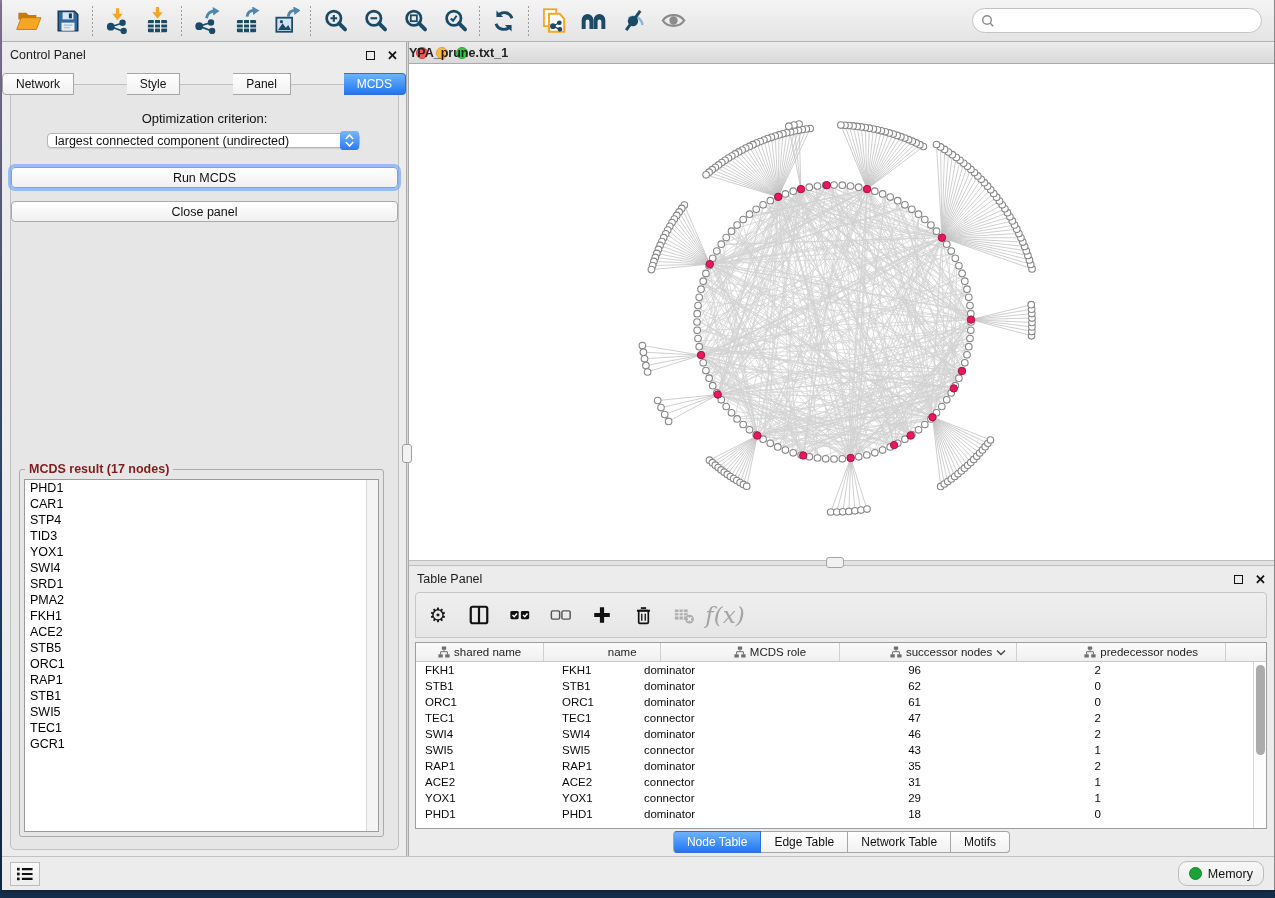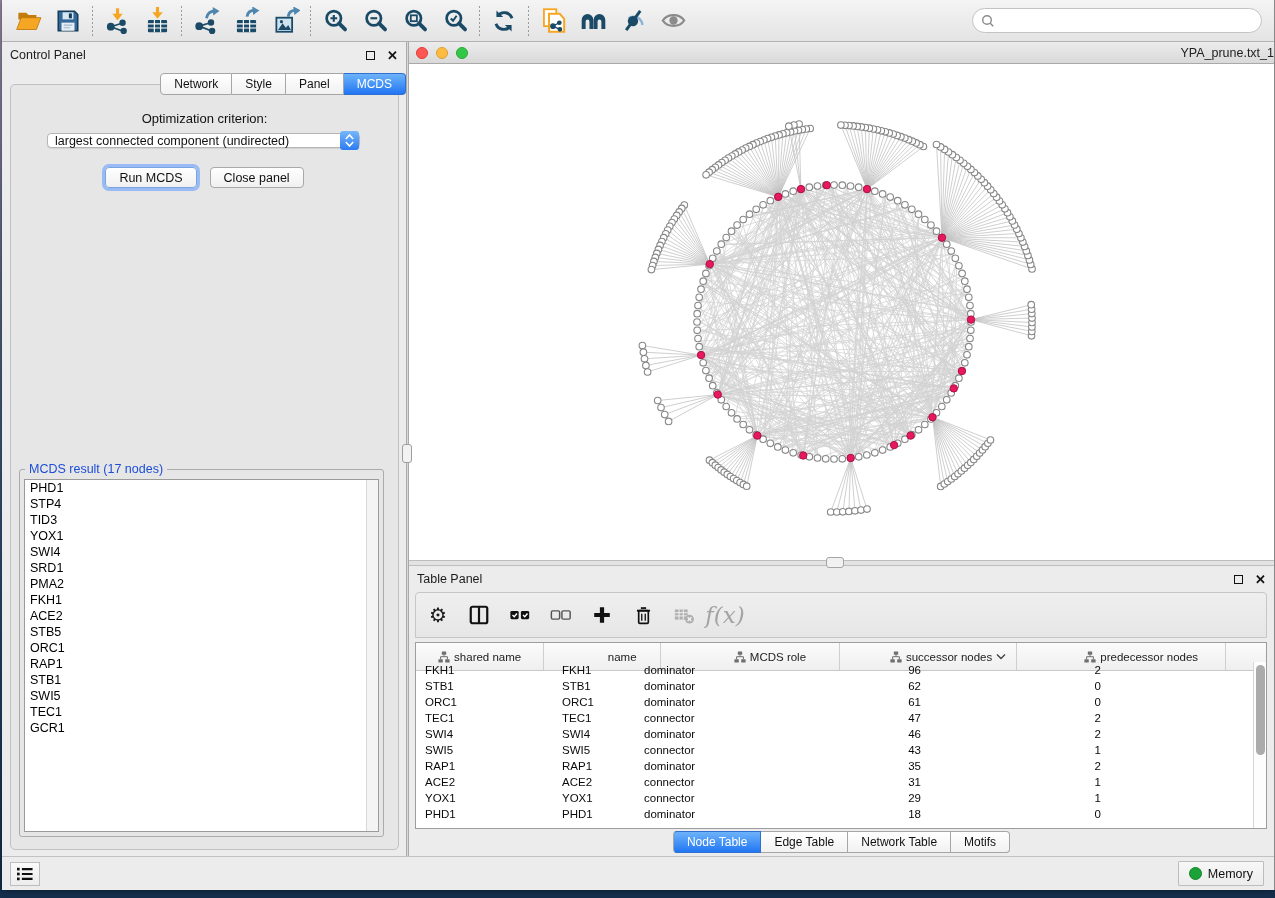--- a/index.html
+++ b/index.html
@@ -23,48 +23,48 @@
   .searchbox input { border:none; outline:none; flex:1; font-size:12px; background:transparent; margin-left:5px;}
 
   
   #control-panel { position:absolute; left:0; top:42px; width:404px; bottom:34px; background:#ececec; }
   .panel-head { position:absolute; top:0; left:0; right:0; height:26px; display:flex; align-items:center; padding:0 8px; }
   .panel-title { font-size:12.5px; color:#1c1c1c; }
   .ph-spacer { flex:1; }
   .float-box { width:9px; height:9px; border:1.6px solid #111; margin-right:12px; cursor:pointer;}
   .close-x { font-size:13px; font-weight:bold; color:#111; cursor:pointer; line-height:1;}
 
-  .seg-row { position:absolute; top:31px; left:0; right:0; display:flex; justify-content:flex-end; z-index:3;}
+  .seg-row { position:absolute; top:31px; left:0; right:0; display:flex; justify-content:space-between; z-index:3;}
   .seg-btn { font-size:12px; padding:3px 13px; height:22px; border:1px solid #a6a6a6; border-left:none;
     background:linear-gradient(#ffffff,#f1f1f1); color:#111; cursor:pointer; font-family:inherit;}
   .seg-btn:first-child { border-left:1px solid #a6a6a6; border-radius:4px 0 0 4px; }
   .seg-btn:last-child { border-radius:0 4px 4px 0; }
   .seg-selected { background:linear-gradient(#6db3fa,#2276f2); color:#fff; border-color:#2f6fd0; }
 
   .cp-inner { position:absolute; left:8px; right:7px; top:42px; bottom:6px;
     background:#e6e6e6; border:1px solid #c0c0c0; border-radius:5px; }
   .opt-label { position:absolute; top:26px; left:0; right:0; text-align:center; font-size:13px; color:#111;}
   .dropdown { position:absolute; top:48px; left:36px; right:38px; height:15px; background:#fff;
     border:1px solid #b5b5b5; border-radius:4px; display:flex; align-items:center; cursor:pointer;
     box-shadow:0 1px 1px rgba(0,0,0,.08);}
   .dd-text { flex:1; font-size:12.5px; padding-left:7px; color:#111; white-space:nowrap; overflow:hidden;}
   .dd-step { width:19px; height:19px; border-radius:3px; margin-right:.5px;
     background:linear-gradient(#76b7fb,#2c7bf3); display:flex; flex-direction:column;
     align-items:center; justify-content:center; gap:1px;}
   .dd-step svg { display:block; }
-  .btn-row { position:absolute; top:82px; left:0; right:0; display:flex; justify-content:center; gap:13px;}
+  .btn-row { position:absolute; top:82px; left:0; right:0; display:flex; justify-content:flex-start; gap:13px;flex-direction:column;}
   .mac-btn { font-size:12.5px; font-family:inherit; height:21px; padding:0 13px;
     background:linear-gradient(#ffffff,#f0f0f0); border:1px solid #a9a9a9; border-radius:4px;
     color:#111; cursor:pointer;}
   .focus-ring { box-shadow:0 0 0 3px rgba(110,165,255,.65); border-color:#7aa4e0; }
 
   .groupbox { position:absolute; left:8px; right:14px; top:384px; bottom:12px;
     border:1px solid #ababab; border-radius:3px; }
   .group-legend { position:absolute; top:-8px; left:5px; background:#e6e6e6; padding:0 4px;
-    font-size:12.5px; color:#1d4ed8; }
+    font-size:12.5px; color:#7f1d1d;font-weight:bold; }
   .mcds-list { position:absolute; left:4px; right:4px; top:9px; bottom:4px; background:#fff;
     border:1px solid #9b9b9b; overflow:hidden; }
   .mcds-scroll { position:absolute; top:0; bottom:0; right:0; width:12px; background:#f4f4f4;
     border-left:1px solid #d8d8d8; }
   .mcds-item { font-size:12.5px; line-height:16px; padding-left:5px; color:#000; cursor:default;}
 
   
   .v-divider { position:absolute; left:404px; width:3px; top:42px; bottom:34px; background:#d9d9d9;
     border-left:1px solid #a9a9a9; border-right:1px solid #a9a9a9; cursor:col-resize;}
   .v-handle { position:absolute; left:400px; top:444px; width:10px; height:19px; background:#f2f2f2;
@@ -72,21 +72,21 @@
 
   
   #right-area { position:absolute; left:407px; top:42px; right:0; bottom:34px; }
   .net-titlebar { position:absolute; top:0; left:0; right:0; height:22px;
     background:linear-gradient(#ececec,#d9d9d9); border-bottom:1px solid #a9a9a9;
     display:flex; align-items:center; padding:0 7px;}
   .traffic { width:12px; height:12px; border-radius:50%; margin-right:8px; flex:0 0 auto; cursor:pointer;}
   .t-red { background:#fc5753; border:1px solid #df3d38; }
   .t-yellow { background:#fdbc40; border:1px solid #de9f34; }
   .t-green { background:#33c748; border:1px solid #27aa35; }
-  .net-title { position:absolute; left:0; right:0; text-align:right; font-size:12.5px; color:#222; pointer-events:none;}
+  .net-title { position:absolute; left:0; right:0; text-align:left; font-size:12.5px; color:#222; pointer-events:none;font-weight:bold;}
   .net-canvas-wrap { position:absolute; top:22px; left:0; right:0; height:496px; background:#fff; overflow:hidden;}
   .net-canvas-wrap svg { position:absolute; inset:0; }
 
   .h-splitter { position:absolute; top:518px; left:0; right:0; height:6px; background:#e3e3e3;
     border-top:1px solid #bdbdbd; border-bottom:1px solid #bdbdbd; cursor:row-resize;}
   .h-handle { position:absolute; top:515px; left:417px; width:18px; height:11px; background:#f1f1f1;
     border:1px solid #a5a5a5; border-radius:3px; z-index:5; cursor:row-resize;}
 
   
   .table-panel { position:absolute; top:524px; left:0; right:0; bottom:0; background:#ececec; }
@@ -94,21 +94,21 @@
     background:linear-gradient(#efefef,#e6e6e6); border:1px solid #c6c6c6; border-radius:4px 4px 0 0;
     display:flex; align-items:center; padding:0 10px; gap:17px; }
   .tpi { width:24px; height:24px; display:flex; align-items:center; justify-content:center;
     background:none; border:none; cursor:pointer; }
   .tpi.disabled { cursor:default; }
   .gear-glyph { font-size:20px; color:#1a1a1a; line-height:1; }
   .fx { font-family:"DejaVu Serif", serif; font-style:italic; font-size:23px; color:#a3a3a3; }
 
   .node-table { position:absolute; top:76px; left:6px; right:7px; bottom:27px; background:#fff;
     border:1px solid #9d9d9d; overflow:hidden;}
-  .thead { display:flex; height:28px; background:linear-gradient(#fbfbfb,#efefef);
+  .thead { display:flex; height:19px; background:linear-gradient(#fbfbfb,#efefef);
     border-bottom:1px solid #c9c9c9;gap:40px; }
   .th { display:flex; align-items:center; justify-content:center; gap:4px; font-size:11.5px; color:#222;
     border-right:1px solid #cfcfcf; cursor:pointer; overflow:hidden;}
   .tr { display:flex; height:16px; align-items:center; cursor:default;}
   .td { font-size:11.5px; color:#0a0a0a; padding-left:9px; overflow:hidden; white-space:nowrap;}
   .td.num { text-align:right; padding-right:9px; }
   .col-shared{width:137px;} .col-name{width:82px;} .col-role{width:148px;}
   .col-succ{width:147px;} .col-pred{width:180px;} .col-fill{flex:1; border-right:none;}
   .tbody { position:absolute; top:19px; left:0; right:13px; bottom:0; }
   .t-scroll { position:absolute; top:19px; right:0; bottom:0; width:13px; background:#fdfdfd;
@@ -117,21 +117,21 @@
 
   .table-tabs { position:absolute; bottom:3px; left:0; right:0; display:flex; justify-content:center; }
 
   
   .statusbar { position:absolute; bottom:0; left:0; right:0; height:34px; background:#ececec;
     border-top:1px solid #c2c2c2; }
   .status-list-btn { position:absolute; left:8px; top:5px; width:30px; height:24px;
     background:linear-gradient(#fafafa,#ededed); border:1px solid #bdbdbd; cursor:pointer;
     display:flex; align-items:center; justify-content:center; }
   .memory-btn { position:absolute; right:10px; top:4px; height:25px; padding:0 10px;
-    background:linear-gradient(#f7f7f7,#ececec); border:1px solid #bdbdbd; border-radius:1px;
+    background:linear-gradient(#f7f7f7,#ececec); border:1px solid #bdbdbd; border-radius:9px;
     display:flex; align-items:center; gap:6px; font-size:12.5px; color:#111; cursor:pointer; font-family:inherit;}
   .mem-dot { width:13px; height:13px; border-radius:50%; background:#1ba238; border:1px solid #128329;}
 </style>
 </head>
 <body>
 
 <div id="window">
 
   <div class="toolbar">
     <button class="tb-btn">
@@ -306,20 +306,21 @@
       </div>
       <div class="btn-row">
         <button class="mac-btn focus-ring">Run MCDS</button>
         <button class="mac-btn">Close panel</button>
       </div>
       <div class="groupbox">
         <span class="group-legend">MCDS result (17 nodes)</span>
         <div class="mcds-list">
           <div class="mcds-scroll"></div>
         <div class="mcds-item">PHD1</div>
+            <div class="mcds-item">CAR1</div>
             <div class="mcds-item">STP4</div>
             <div class="mcds-item">TID3</div>
             <div class="mcds-item">YOX1</div>
             <div class="mcds-item">SWI4</div>
             <div class="mcds-item">SRD1</div>
             <div class="mcds-item">PMA2</div>
             <div class="mcds-item">FKH1</div>
             <div class="mcds-item">ACE2</div>
             <div class="mcds-item">STB5</div>
             <div class="mcds-item">ORC1</div>

